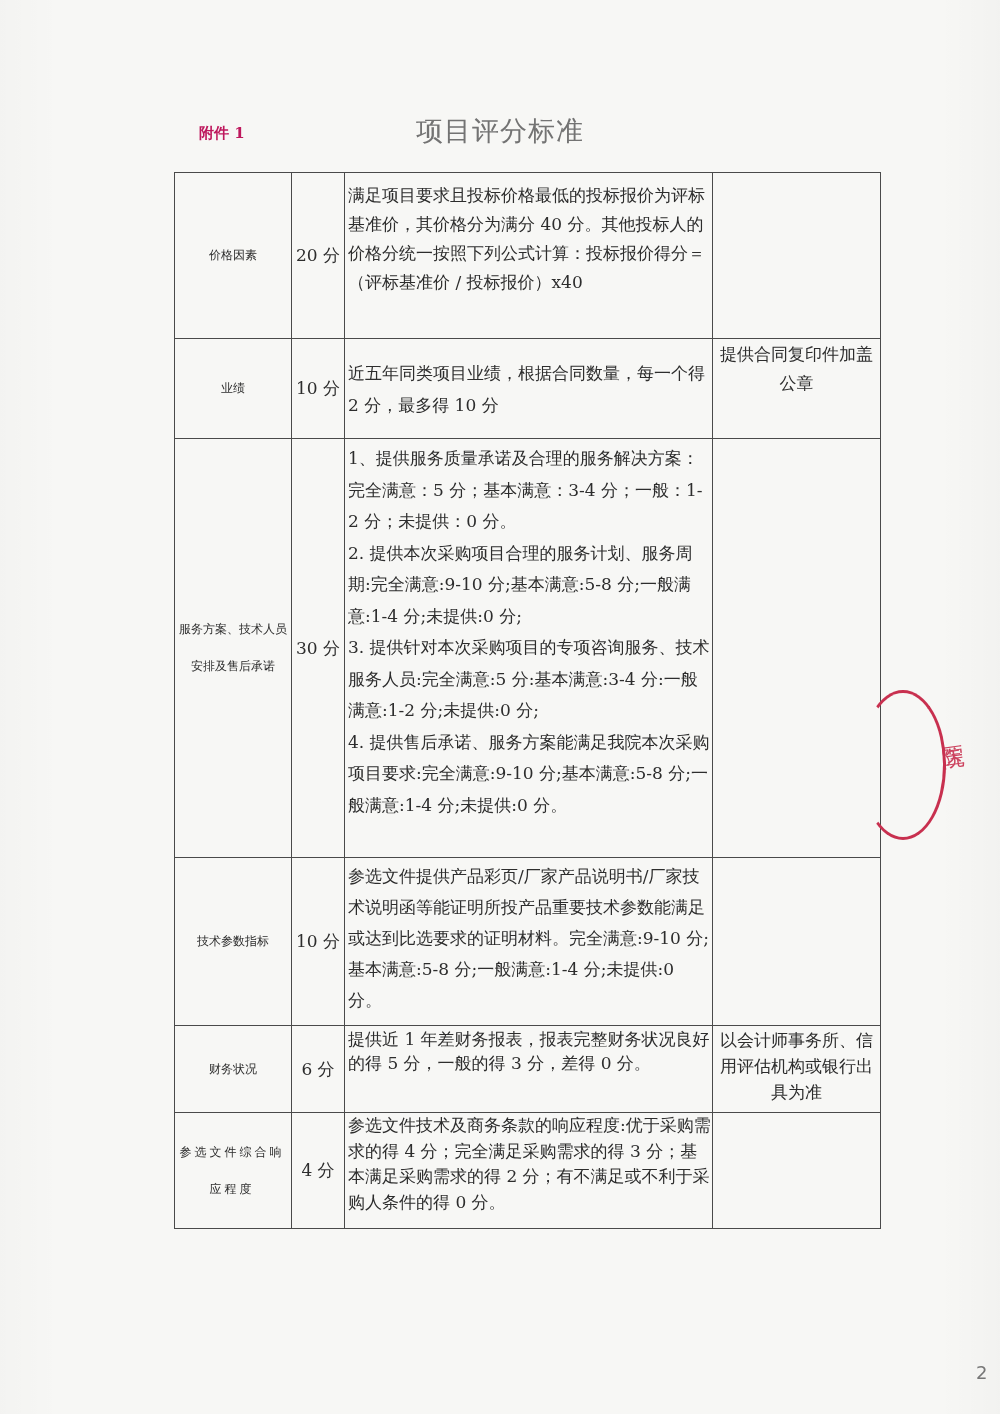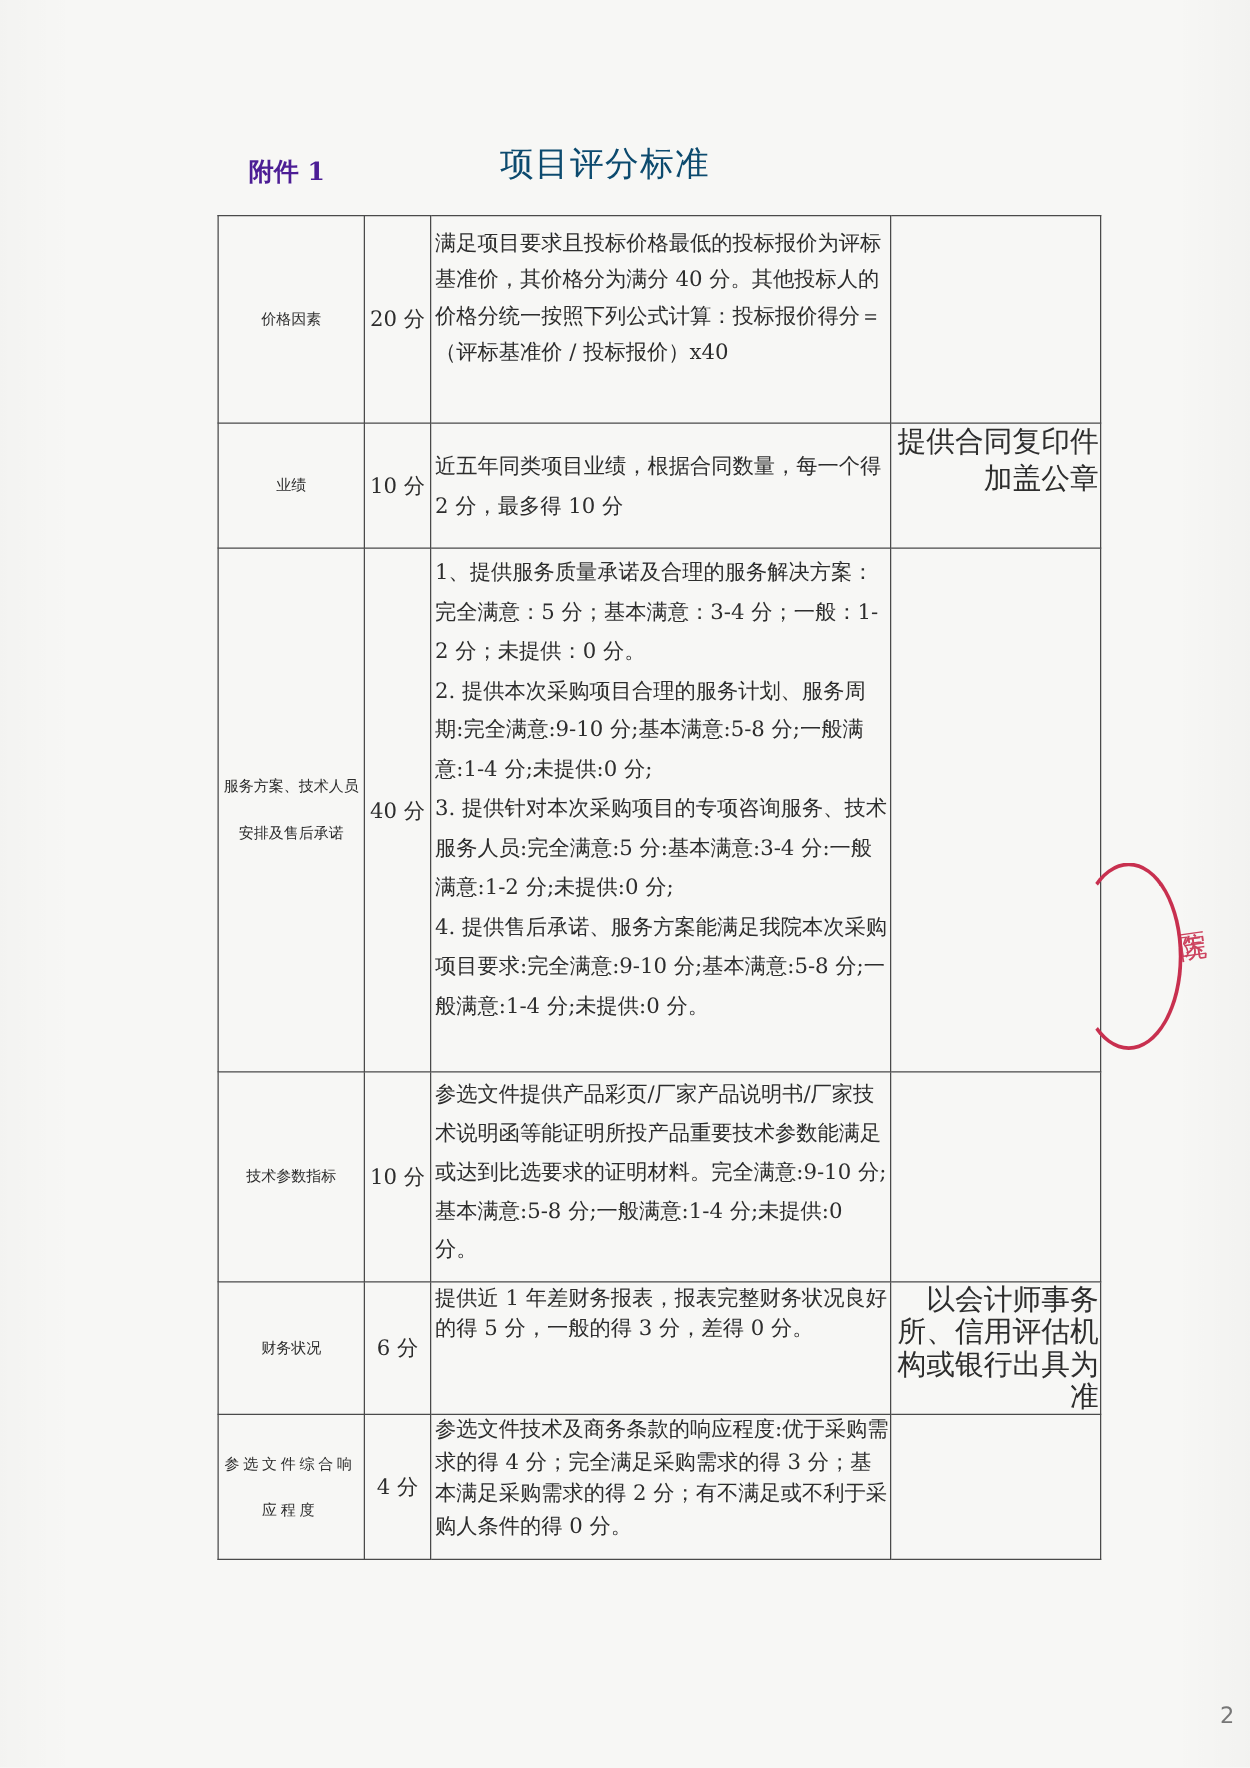--- a/index.html
+++ b/index.html
@@ -19,32 +19,33 @@
     position: absolute;
     inset: 0;
     background:
       linear-gradient(90deg, rgba(0,0,0,0.015) 0px, rgba(0,0,0,0) 60px, rgba(0,0,0,0) 940px, rgba(0,0,0,0.02) 1000px);
     pointer-events: none;
   }
   .attachment-label {
     position: absolute;
     left: 199px;
     top: 124px;
-    font-size: 20px;
+    font-size: 15px;
     font-weight: bold;
     letter-spacing: 0px;
-    color: #4c1d95;
+    color: #be185d;
   }
   .doc-title {
     position: absolute;
     left: 400px;
     top: 113px;
     width: 200px;
+    text-align: center;
     font-size: 27px;
-    color: #0c4a6e;
+    color: #737373;
     letter-spacing: 1px;
   }
   table.score-table {
     position: absolute;
     left: 174px;
     top: 172px;
     width: 706px;
     border-collapse: collapse;
     table-layout: fixed;
   }
@@ -81,23 +82,23 @@
   .criteria {
     font-size: 17px;
     line-height: 29px;
     padding: 2px 1px 2px 3px !important;
     text-align: left;
     vertical-align: top !important;
     word-break: break-all;
   }
   .criteria .para { display: block; }
   .note {
-    font-size: 23px;
+    font-size: 17px;
     line-height: 29px;
-    text-align: right;
+    text-align: center;
     vertical-align: top !important;
     padding: 10px 1px 0 1px !important;
     word-break: break-all;
   }
   .note.tight { padding-top: 1px !important; }
 
   tr.r-price td { height: 155px; margin-left: 48px; }
   tr.r-perf td { height: 95px; }
   tr.r-service td { height: 408px; }
   tr.r-tech td { height: 157px; }
@@ -182,21 +183,21 @@
     <td class="factor">业绩</td>
     <td class="points">10 分</td>
     <td class="criteria">
       <span class="para">近五年同类项目业绩，根据合同数量，每一个得 2 分，最多得 10 分</span>
     </td>
     <td class="note tight">提供合同复印件加盖公章</td>
   </tr>
 
   <tr class="r-service">
     <td class="factor">服务方案、技术人员安排及售后承诺</td>
-    <td class="points">40 分</td>
+    <td class="points">30 分</td>
     <td class="criteria">
       <span class="para">1、提供服务质量承诺及合理的服务解决方案：完全满意：5 分；基本满意：3-4 分；一般：1-2 分；未提供：0 分。</span>
       <span class="para">2. 提供本次采购项目合理的服务计划、服务周期:完全满意:9-10 分;基本满意:5-8 分;一般满意:1-4 分;未提供:0 分;</span>
       <span class="para">3. 提供针对本次采购项目的专项咨询服务、技术服务人员:完全满意:5 分:基本满意:3-4 分:一般满意:1-2 分;未提供:0 分;</span>
       <span class="para">4. 提供售后承诺、服务方案能满足我院本次采购项目要求:完全满意:9-10 分;基本满意:5-8 分;一般满意:1-4 分;未提供:0 分。</span>
     </td>
     <td class="note"></td>
   </tr>
 
   <tr class="r-tech">

